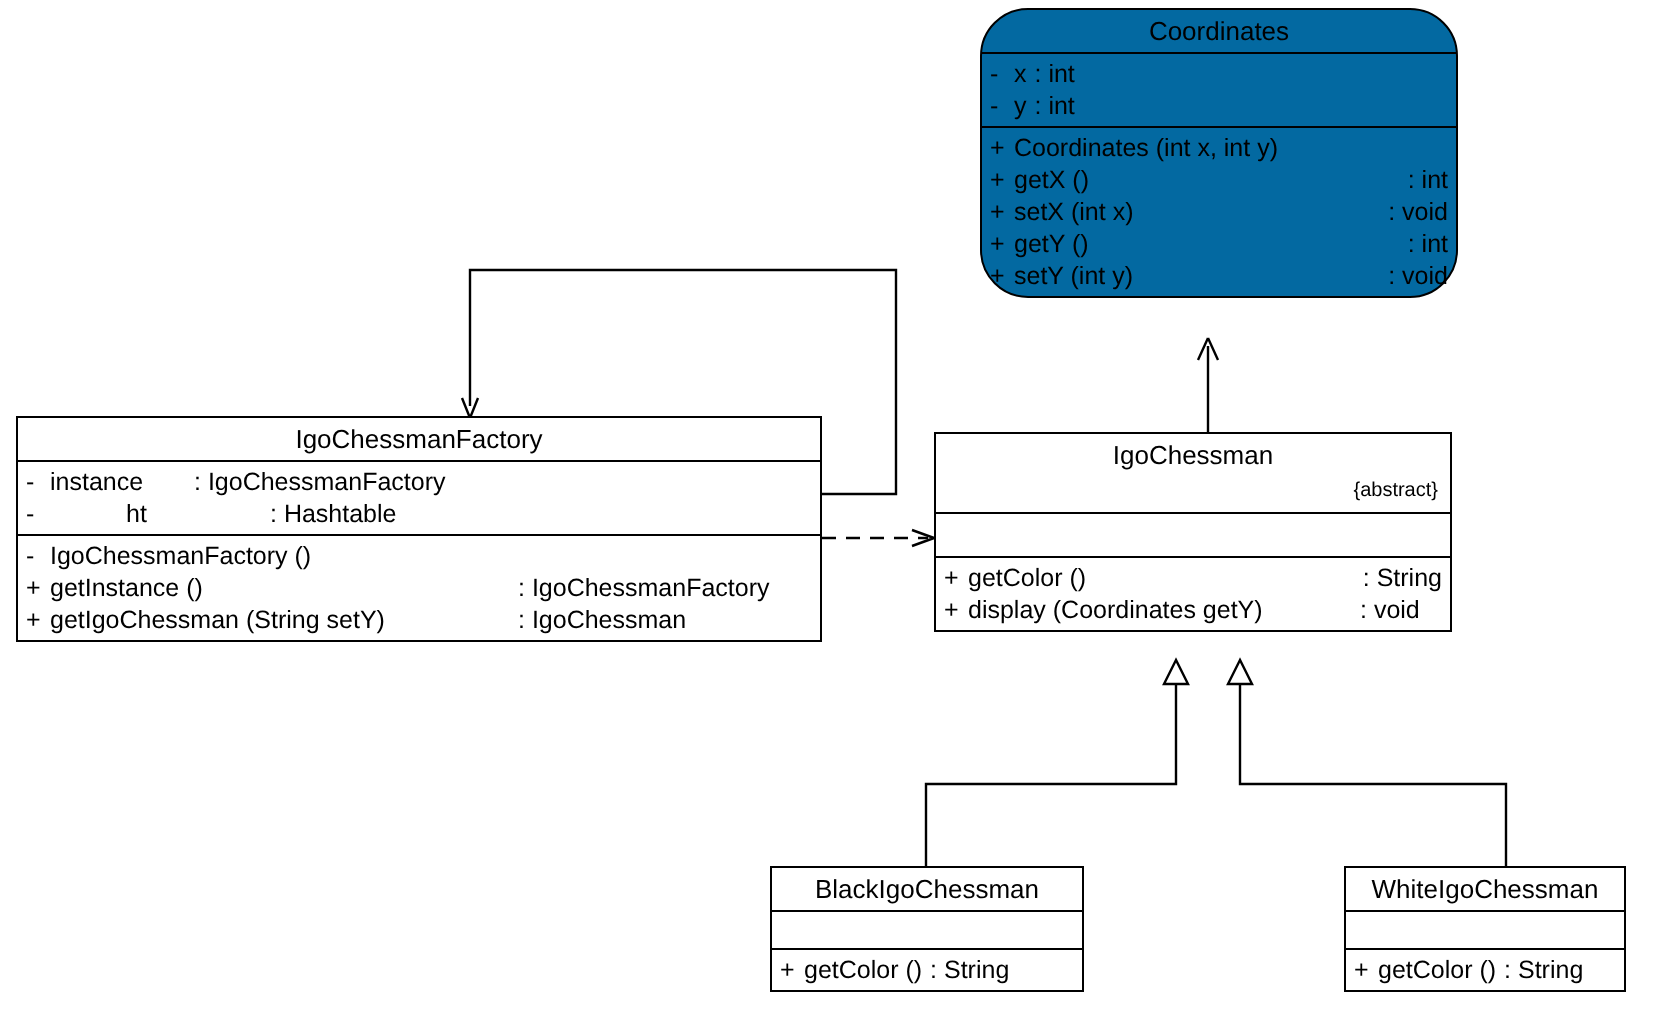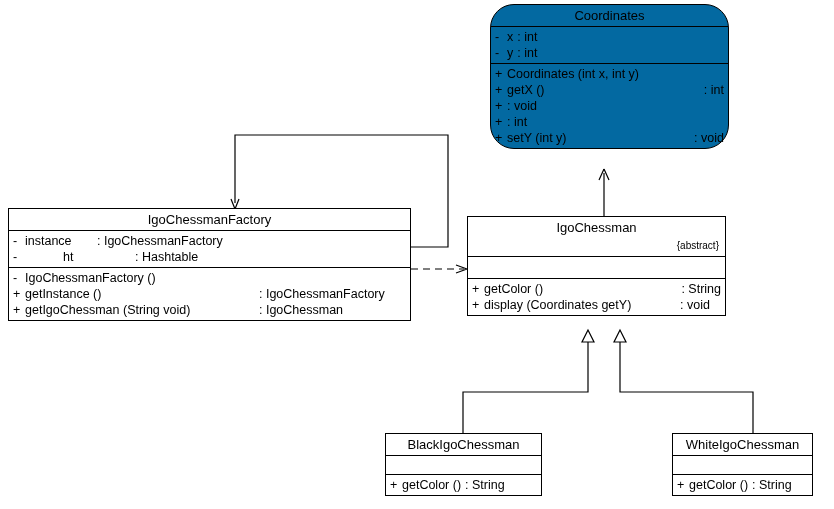--- a/index.html
+++ b/index.html
@@ -145,24 +145,26 @@
         <span class="mem-name">Coordinates (int x, int y)</span>
         <span class="mem-type"></span>
       </div>
       <div class="member-row">
         <span class="mem-vis">+</span>
         <span class="mem-name">getX ()</span>
         <span class="mem-type">: int</span>
       </div>
       <div class="member-row">
         <span class="mem-vis">+</span>
+        <span class="mem-name">setX (int x)</span>
         <span class="mem-type">: void</span>
       </div>
       <div class="member-row">
         <span class="mem-vis">+</span>
+        <span class="mem-name">getY ()</span>
         <span class="mem-type">: int</span>
       </div>
       <div class="member-row">
         <span class="mem-vis">+</span>
         <span class="mem-name">setY (int y)</span>
         <span class="mem-type">: void</span>
       </div>
     </div>
   </div>
 
@@ -188,21 +190,21 @@
         <span class="mem-name">IgoChessmanFactory ()</span>
         <span class="mem-type"></span>
       </div>
       <div class="member-row">
         <span class="mem-vis">+</span>
         <span class="mem-name fixedw" style="width:230px; flex:0 0 230px;">getInstance ()</span>
         <span class="mem-type">: IgoChessmanFactory</span>
       </div>
       <div class="member-row">
         <span class="mem-vis">+</span>
-        <span class="mem-name fixedw" style="width:230px; flex:0 0 230px;">getIgoChessman (String void)</span>
+        <span class="mem-name fixedw" style="width:230px; flex:0 0 230px;">getIgoChessman (String setY)</span>
         <span class="mem-type">: IgoChessman</span>
       </div>
     </div>
   </div>
 
   <div class="uml-class" style="left:467px; top:216px; width:259px;">
     <div class="compartment">
       <div class="class-title">IgoChessman</div>
       <div class="class-stereo">{abstract}</div>
     </div>

